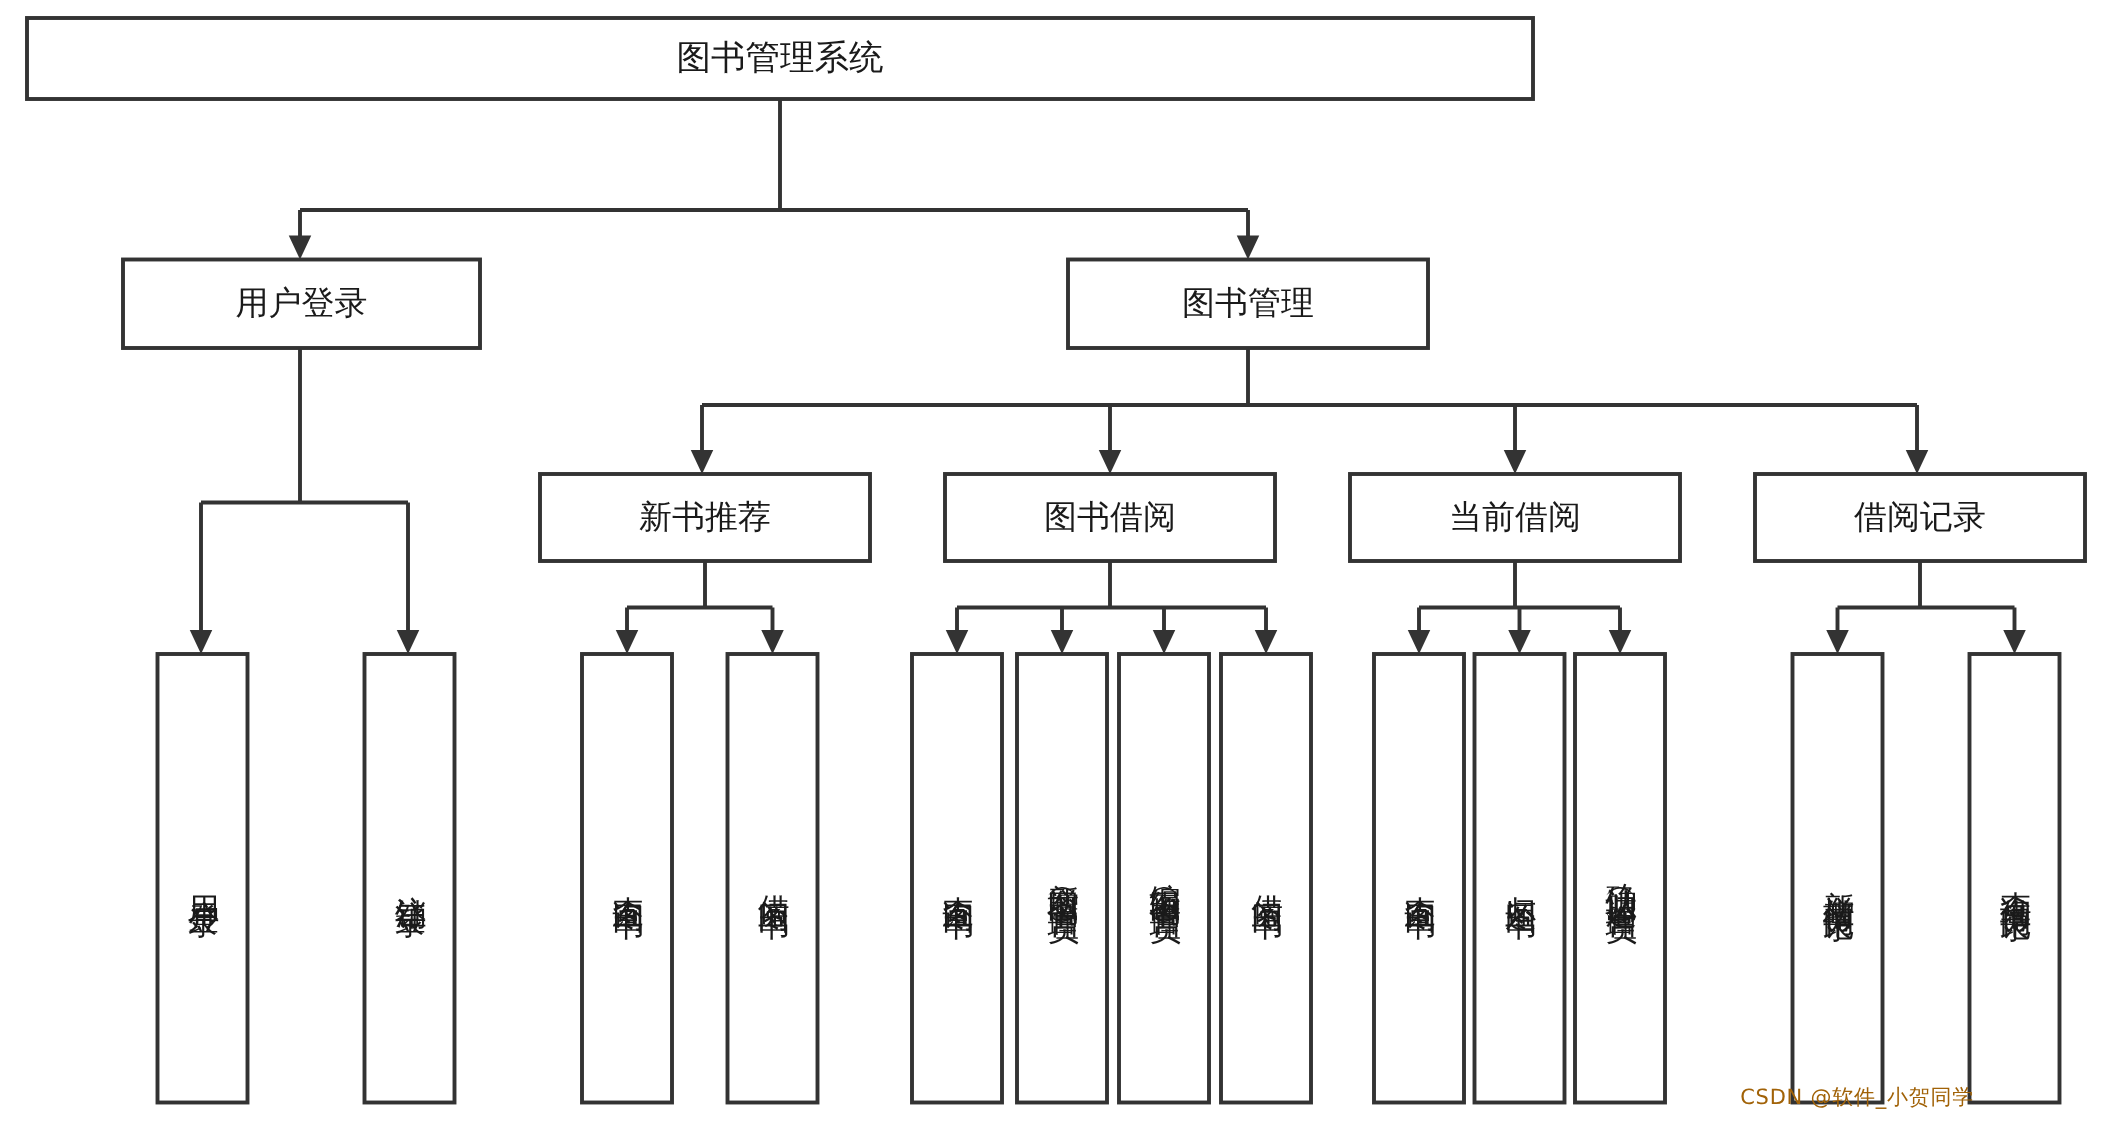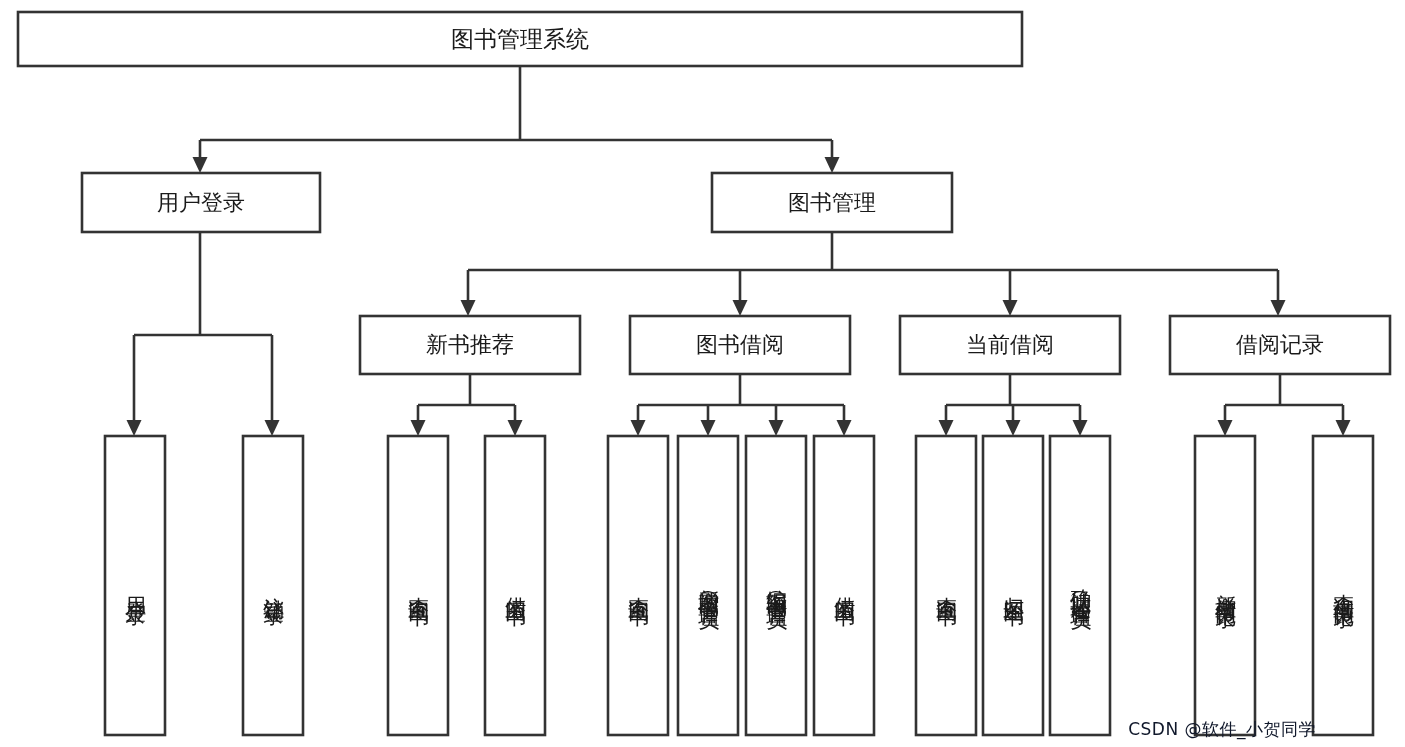--- a/index.html
+++ b/index.html
@@ -63,22 +63,22 @@
     line-height: 1.12;
     letter-spacing: 3px;
     color: #1a1a1a;
     white-space: nowrap;
     font-family: "DejaVu Sans", "Liberation Sans", sans-serif;
   }
   .watermark {
     position: absolute;
     right: 8px;
     bottom: 6px;
-    font-size: 17px;
-    color: #0f172a;
+    font-size: 14px;
+    color: #a16207;
     letter-spacing: 0.5px;
     font-family: "DejaVu Sans", "Liberation Sans", sans-serif;
     white-space: nowrap;
   }
 </style>
 </head>
 <body>
 
 <div id="diagram-root">
 

